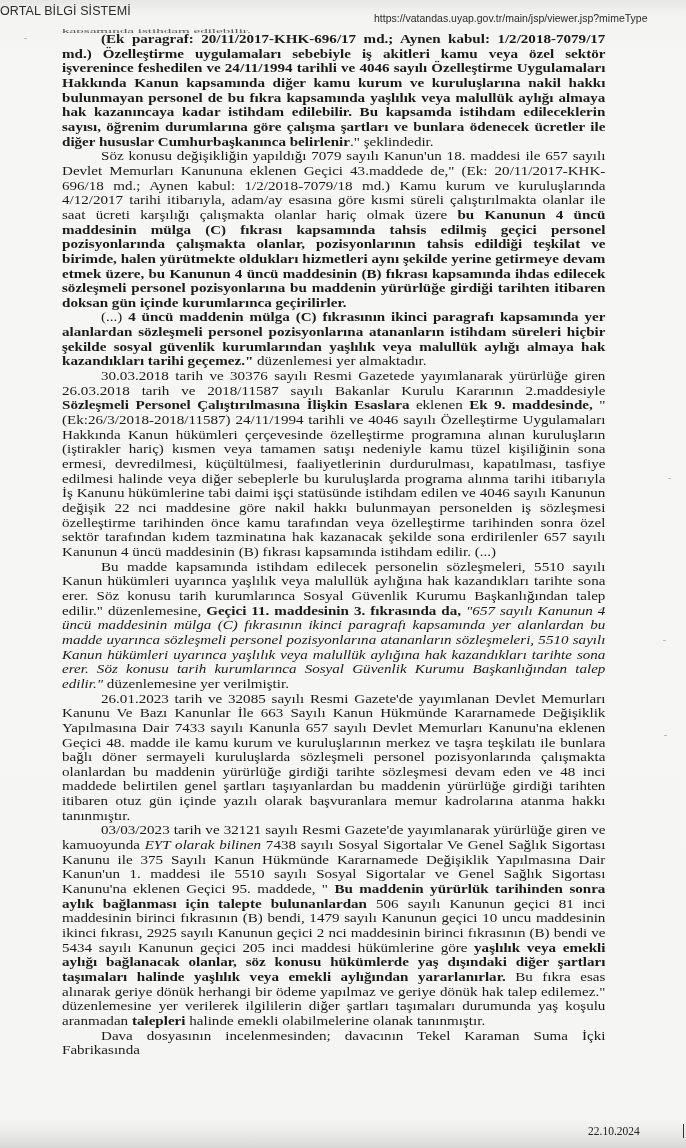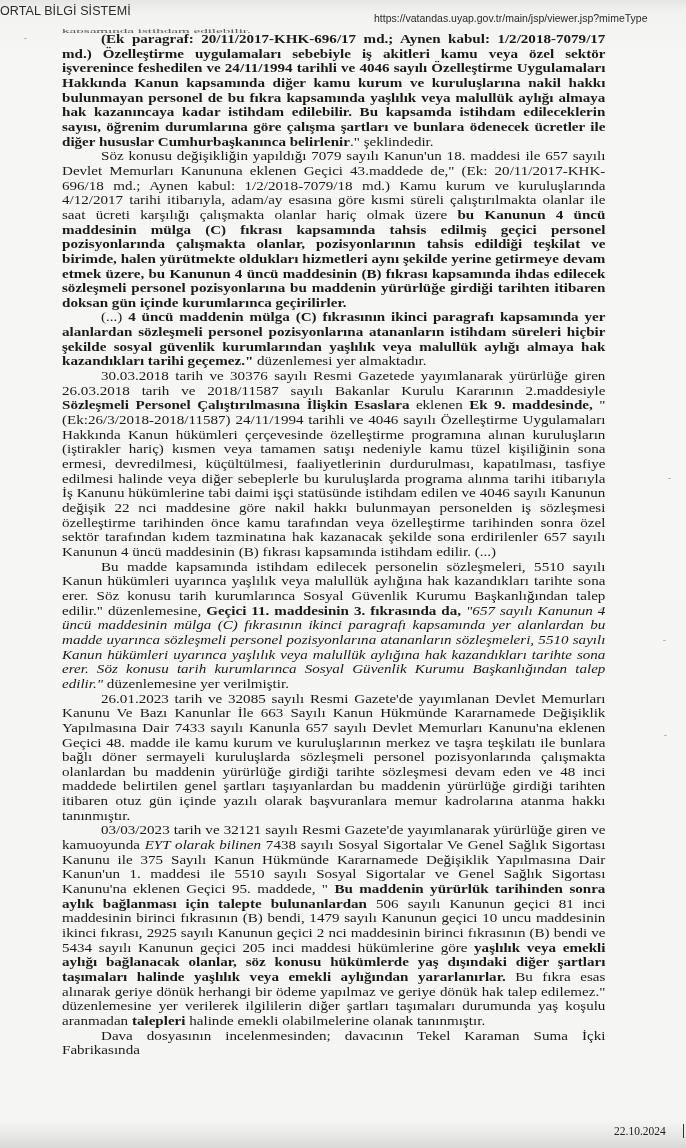--- a/index.html
+++ b/index.html
@@ -29,21 +29,21 @@
     transform: scaleX(1.3); transform-origin: 0 0;
     font-size: 11.6px; line-height: 14.65px;
     text-align: justify;
   }
   .body-text p { margin: 0; }
   .body-text p.ind { text-indent: 30px; }
   .cutoff { color: #555; transform: scaleY(0.55); transform-origin: 0 100%; display: block; height: 10px; overflow: hidden; margin-top: -4px; }
   b { font-weight: bold; }
   i { font-style: italic; }
   .footer-date {
-    position: absolute; left: 614px; top: 1125px; white-space: nowrap;
+    position: absolute; left: 588px; top: 1125px; white-space: nowrap;
     font-size: 11.5px; color: #222;
   }
   .footer-bar {
     position: absolute; left: 683px; top: 1124px; width: 1px; height: 14px; background: #333;
   }
   .speck { position: absolute; width: 3px; height: 1px; background: #bbb; }
 </style>
 </head>
 <body>
 

